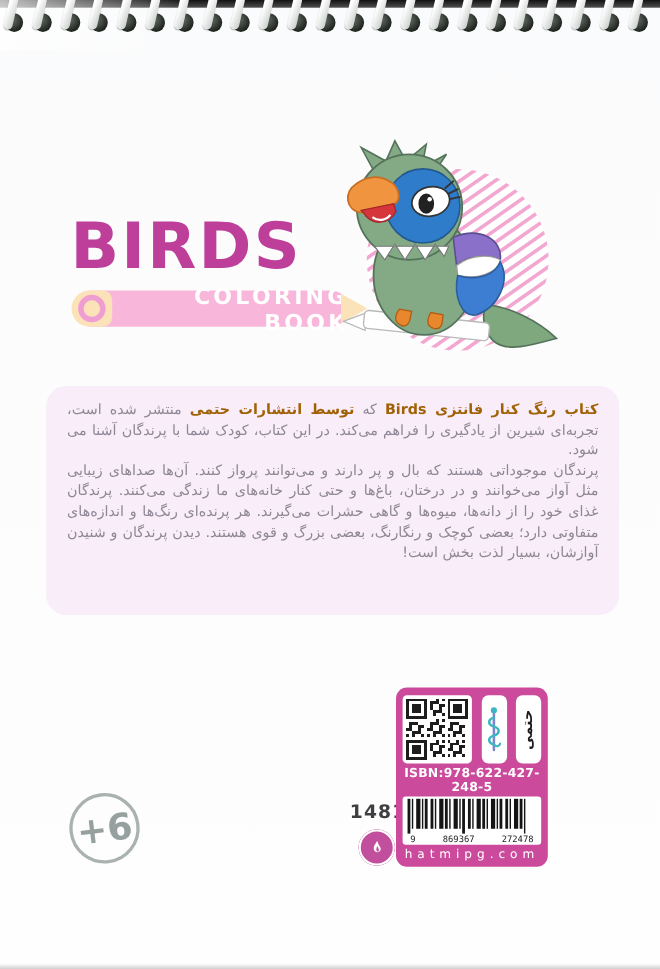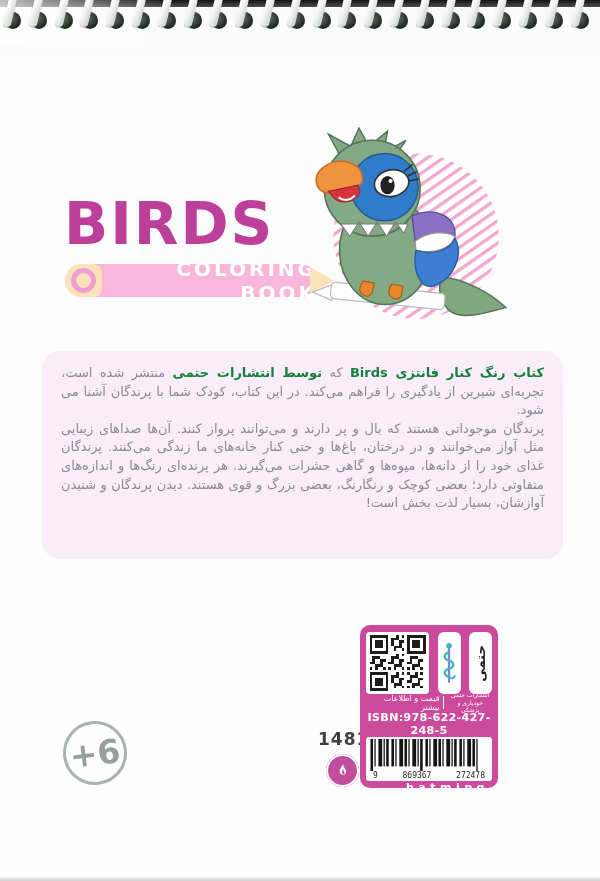--- a/index.html
+++ b/index.html
@@ -31,21 +31,21 @@
          background:#fbe2b9;clip-path:polygon(0 0,100% 50%,0 100%);}
   .badge-label{width:100%;text-align:right;padding-left:30px;color:#ffffff;
          font-size:20px;font-weight:bold;letter-spacing:3px;}
   
   .parrot{position:absolute;left:310px;top:126px;width:204px;height:204px;}
   
   .desc{position:absolute;left:42px;top:351px;width:521px;height:208px;box-sizing:border-box;
         background:#f8edf8;border-radius:18px;padding:13px 19px 11px 19px;
         direction:rtl;text-align:justify;color:#8e8796;font-size:13px;line-height:18.6px;}
   .desc p{margin:0;}
-  .bd{font-weight:bold;color:#15803d;}
+  .bd{font-weight:bold;color:#a16207;}
   
   .age{position:absolute;left:63px;top:721px;width:58px;height:58px;border-radius:50%;
        border:3px solid #a9b2b0;color:#96a19f;font-size:33px;font-weight:bold;
        display:flex;align-items:center;justify-content:center;transform:rotate(-7deg);}
   .code{position:absolute;left:318px;top:729px;font-size:17px;font-weight:bold;
         color:#3f3f42;letter-spacing:1px;}
   .block{position:absolute;left:360px;top:625px;width:138px;height:163px;box-sizing:border-box;
          background:#cb4a9c;border-radius:10px;padding:7px 6px 5px 6px;
          display:flex;flex-direction:column;justify-content:space-between;}
   .block-row1{display:flex;justify-content:space-between;height:62px;}
@@ -58,21 +58,21 @@
            color:#ffffff;height:17px;}
   .pubstack{display:flex;flex-direction:column;text-align:center;font-size:6px;line-height:7.5px;}
   .tinydiv{width:1px;height:13px;background:#ffffff;}
   .infolabel{font-size:8px;}
   .isbn{color:#ffffff;font-size:11.3px;font-weight:bold;text-align:center;letter-spacing:.2px;}
   .bcbox{background:#ffffff;border-radius:3px;height:44px;box-sizing:border-box;
          padding:2px 3px 1px 3px;display:flex;flex-direction:column;}
   .bcbox svg{width:100%;height:32px;}
   .bcdigits{display:flex;justify-content:space-between;padding:0 4px;
             font-family:"DejaVu Sans Mono",monospace;font-size:8px;color:#222222;}
-  .site{color:#ffffff;font-size:11px;font-weight:bold;text-align:center;letter-spacing:4.5px;margin-left:40px;}
+  .site{color:#ffffff;font-size:11px;font-weight:normal;text-align:center;letter-spacing:4.5px;}
   .flame{position:absolute;left:326px;top:754px;width:33px;height:33px;border-radius:50%;
          background:#c24f9d;box-shadow:inset 0 0 0 2px #ffffff, inset 0 0 0 4px #c24f9d;
          display:flex;align-items:center;justify-content:center;}
   .page-bottom{position:absolute;bottom:0;left:0;width:600px;height:5px;
          background:linear-gradient(180deg,rgba(200,200,200,0),#cfcfcf);}
 </style>
 </head>
 <body>
 
 <div id="page">
@@ -353,28 +353,20 @@
           <circle cx="11" cy="8" r="3.4" fill="#3fb4c4"></circle>
           <path d="M11 12 V52" stroke="#7b86cc" stroke-width="2.8" stroke-linecap="round" fill="none"></path>
           <path d="M11 16 C4 18 4 24 11 26 C18 28 18 34 11 36 C4 38 4 44 11 46" stroke="#3fb4c4" stroke-width="2.8" fill="none" stroke-linecap="round"></path>
           <path d="M11 46 C14 49 17 48 18 45" stroke="#3fb4c4" stroke-width="2.4" fill="none" stroke-linecap="round"></path>
         </svg>
       </div>
       <div class="pill">
         <span class="hatmi-mark">حتمی</span>
       </div>
     </div>
-    <div class="tinyrow">
-      <div class="pubstack">
-        <span>انتشارات حتمی</span>
-        <span>خودیاری و پزشکی</span>
-      </div>
-      <div class="tinydiv"></div>
-      <span class="infolabel">قیمت و اطلاعات بیشتر</span>
-    </div>
     <div class="isbn">ISBN:978-622-427-248-5</div>
     <div class="bcbox">
       <svg viewBox="0 0 80 28" preserveAspectRatio="none" fill="#151515">
           <rect x="1.00" y="0" width="1.70" height="28"></rect>
           <rect x="3.60" y="0" width="0.85" height="24"></rect>
           <rect x="6.25" y="0" width="2.55" height="24"></rect>
           <rect x="9.70" y="0" width="0.85" height="24"></rect>
           <rect x="11.45" y="0" width="1.70" height="24"></rect>
           <rect x="14.95" y="0" width="1.70" height="24"></rect>
           <rect x="17.55" y="0" width="0.85" height="24"></rect>

